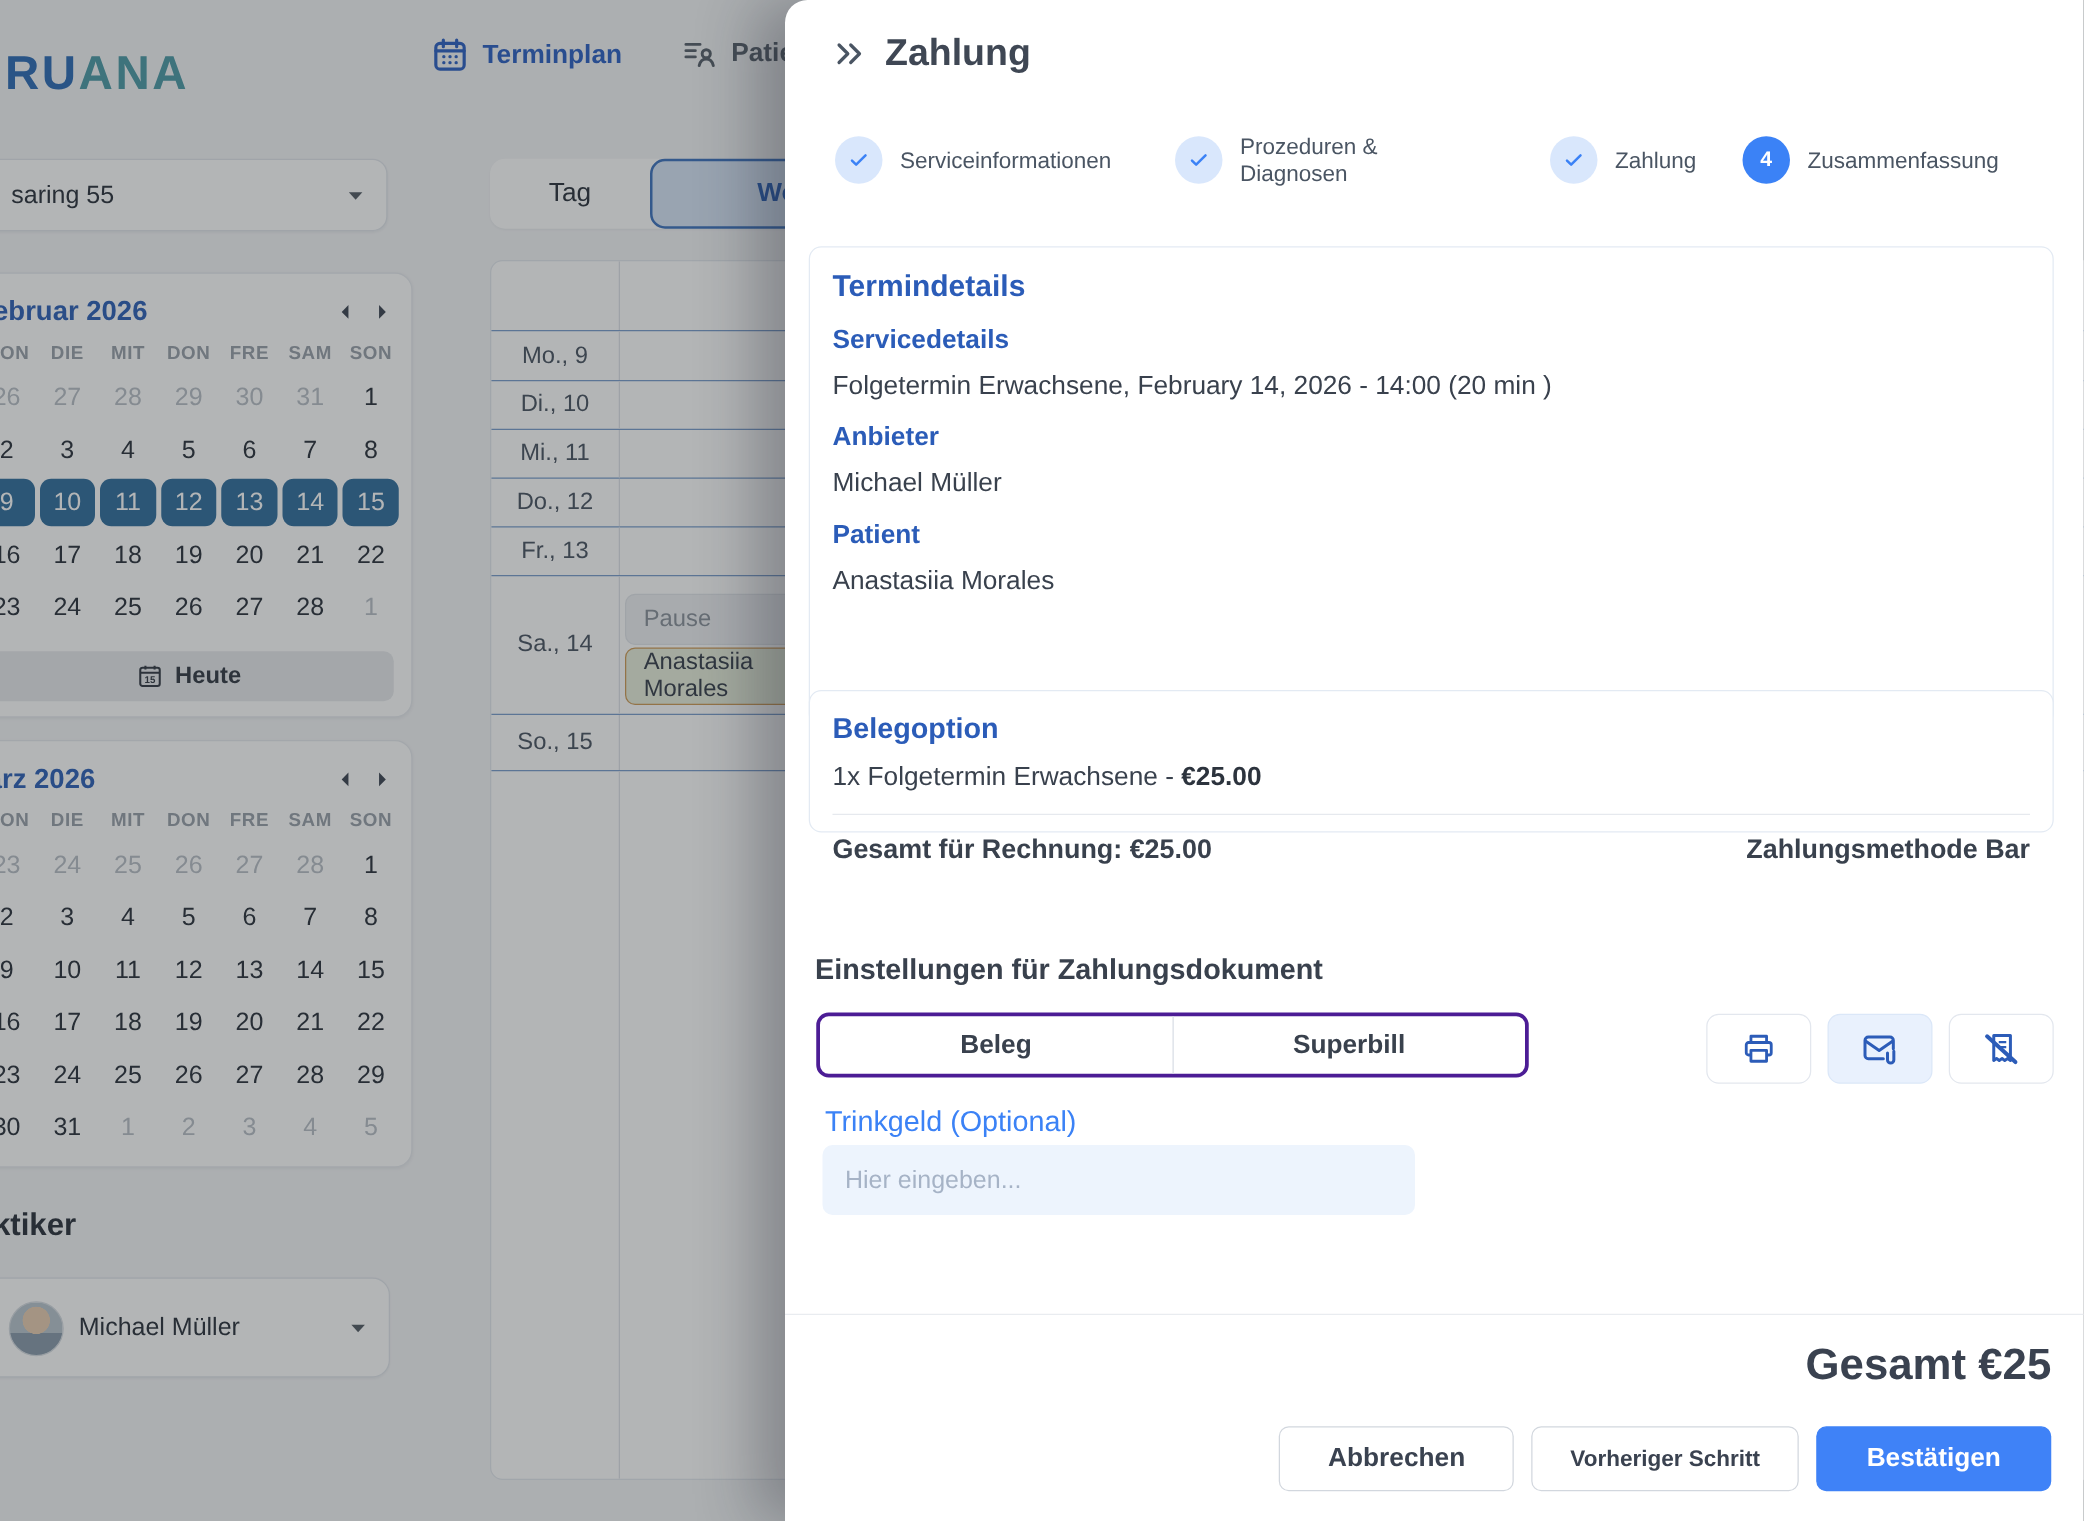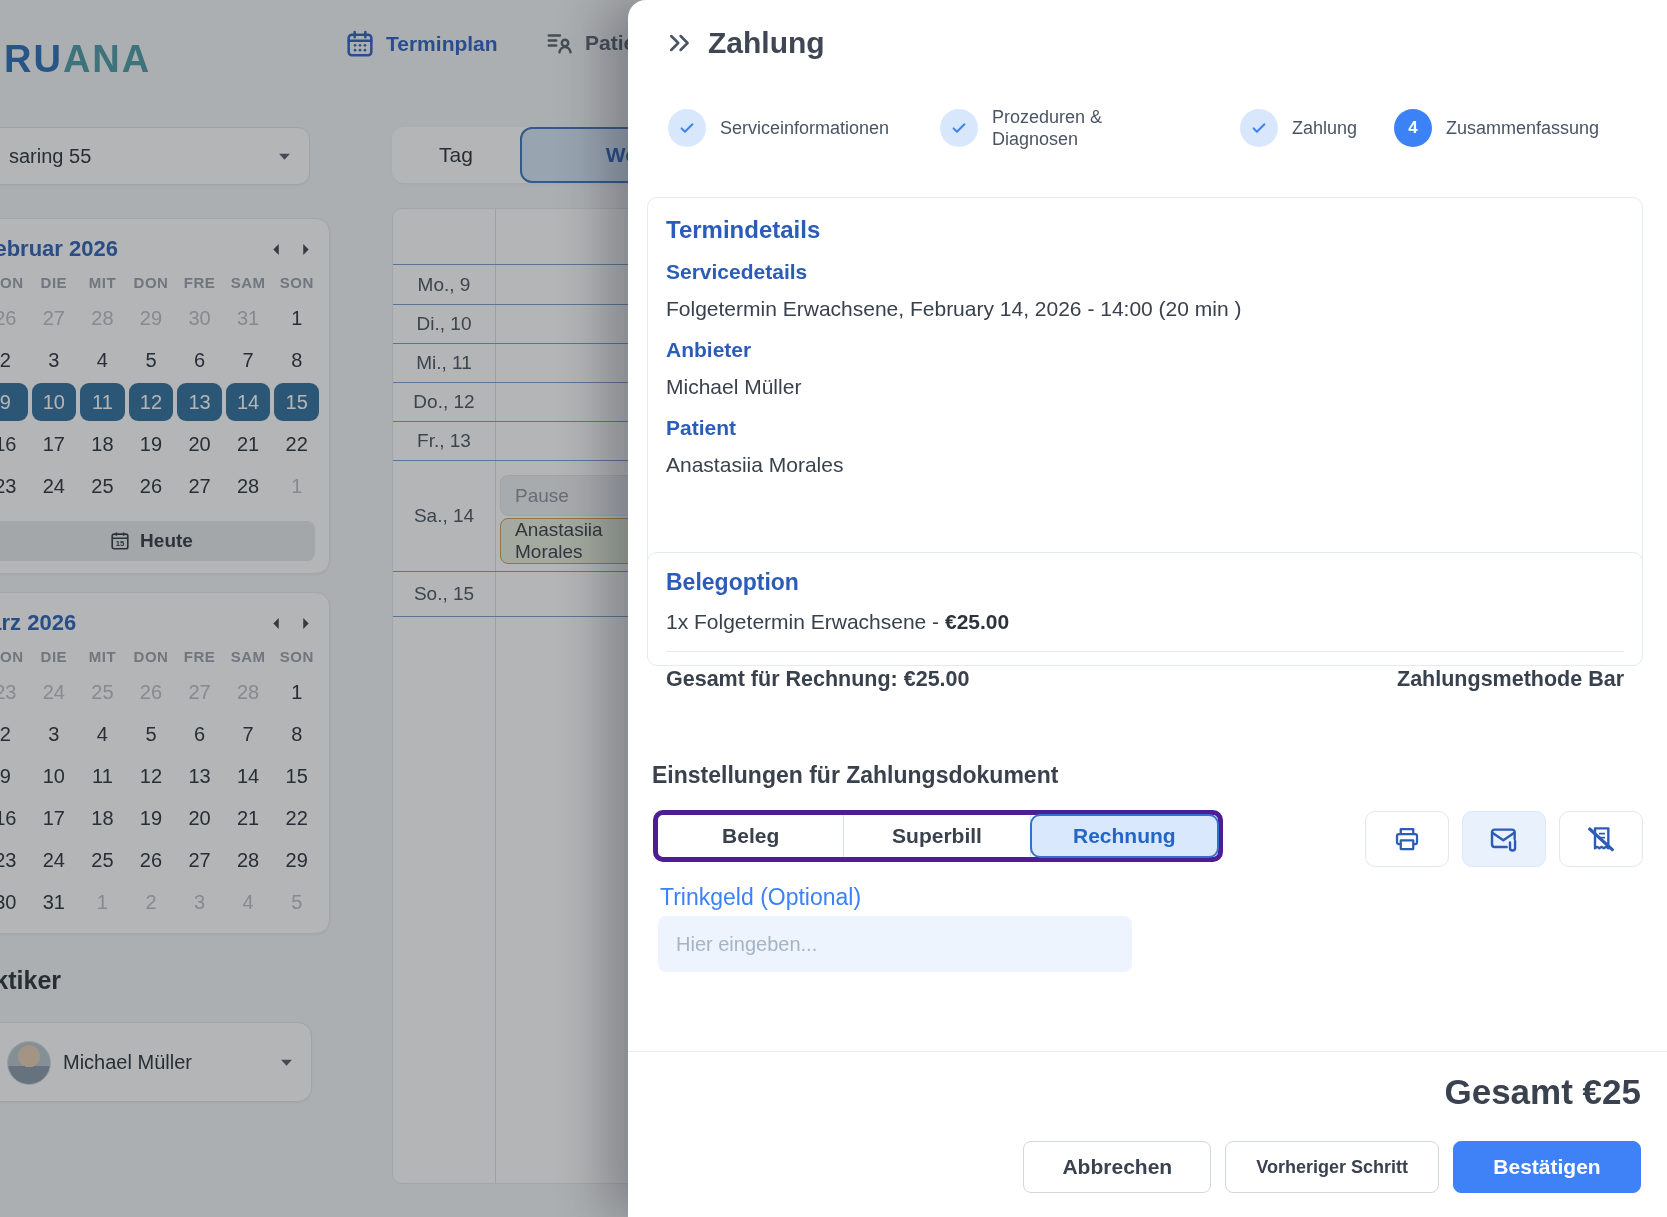--- a/index.html
+++ b/index.html
@@ -90,21 +90,21 @@
   .card-appt{top:197px;height:384px;} .card-receipt{top:552px;height:114px;padding-top:14px;}
   .c-h1{font-size:24px;font-weight:800;color:#2b5cb8;margin:2px 0 16px;}
   .c-h2{font-size:21px;font-weight:700;color:#2b5cb8;margin:0 0 13px;}
   .c-txt{font-size:21px;color:#39414d;margin:0 0 17px;}
   .c-line{font-size:21px;color:#39414d;margin:0;}
   .c-line b{font-weight:800;color:#2c333d;}
   .c-div{border:none;border-top:1px solid #e6e9ee;margin:17px 0 0;}
   .c-totals{display:flex;justify-content:space-between;margin-top:15px;font-size:21.5px;font-weight:700;color:#39414d;}
 
   .set-h{position:absolute;left:24px;top:762px;font-size:23px;font-weight:700;color:#39414d;}
-  .seg{position:absolute;left:25px;top:810px;width:570px;height:52px;border:5px solid #4c1d95;
+  .seg{position:absolute;left:25px;top:810px;width:570px;height:52px;border:3px solid #4c1d95;
        border-radius:10px;background:#fff;display:flex;box-sizing:border-box;}
   .seg-btn{flex:1;display:flex;align-items:center;justify-content:center;font-size:21px;font-weight:600;
            color:#39414d;border-right:1px solid #d9dee6;background:none;border-top:none;border-bottom:none;
            border-left:none;font-family:inherit;}
   .seg-btn:last-child{border-right:none;}
   .seg-btn.active{background:#d9e8fc;color:#2465c8;font-weight:700;border:2px solid #3670cf;
                   border-radius:10px;margin:-1px;}
   .icon-btn{position:absolute;top:811px;width:82px;height:54px;border:1px solid #e3e7ee;border-radius:10px;
             background:#fff;display:flex;align-items:center;justify-content:center;}
   .icon-btn.b1{left:737px;} .icon-btn.b2{left:834px;background:#e9f1fd;border-color:#dbe7f8;} .icon-btn.b3{left:931px;}
@@ -435,21 +435,20 @@
       <div class="c-totals">
         <span>Gesamt für Rechnung: €25.00</span>
         <span>Zahlungsmethode Bar</span>
       </div>
     </div>
 
     <div class="set-h">Einstellungen für Zahlungsdokument</div>
     <div class="seg">
       <button class="seg-btn">Beleg</button>
       <button class="seg-btn">Superbill</button>
-      <button class="seg-btn active">Rechnung</button>
     </div>
 
     <div class="icon-btn b1">
       <span class="icon">
         <svg width="30" height="30" viewBox="0 0 24 24" fill="none" stroke="#2c5cb8" stroke-width="1.8" stroke-linejoin="round">
           <path d="M7 8V4h10v4"></path>
             <rect x="4" y="8" width="16" height="8" rx="1.5"></rect>
             <rect x="7" y="13" width="10" height="7" fill="#fff"></rect>
         </svg>
         </span>

